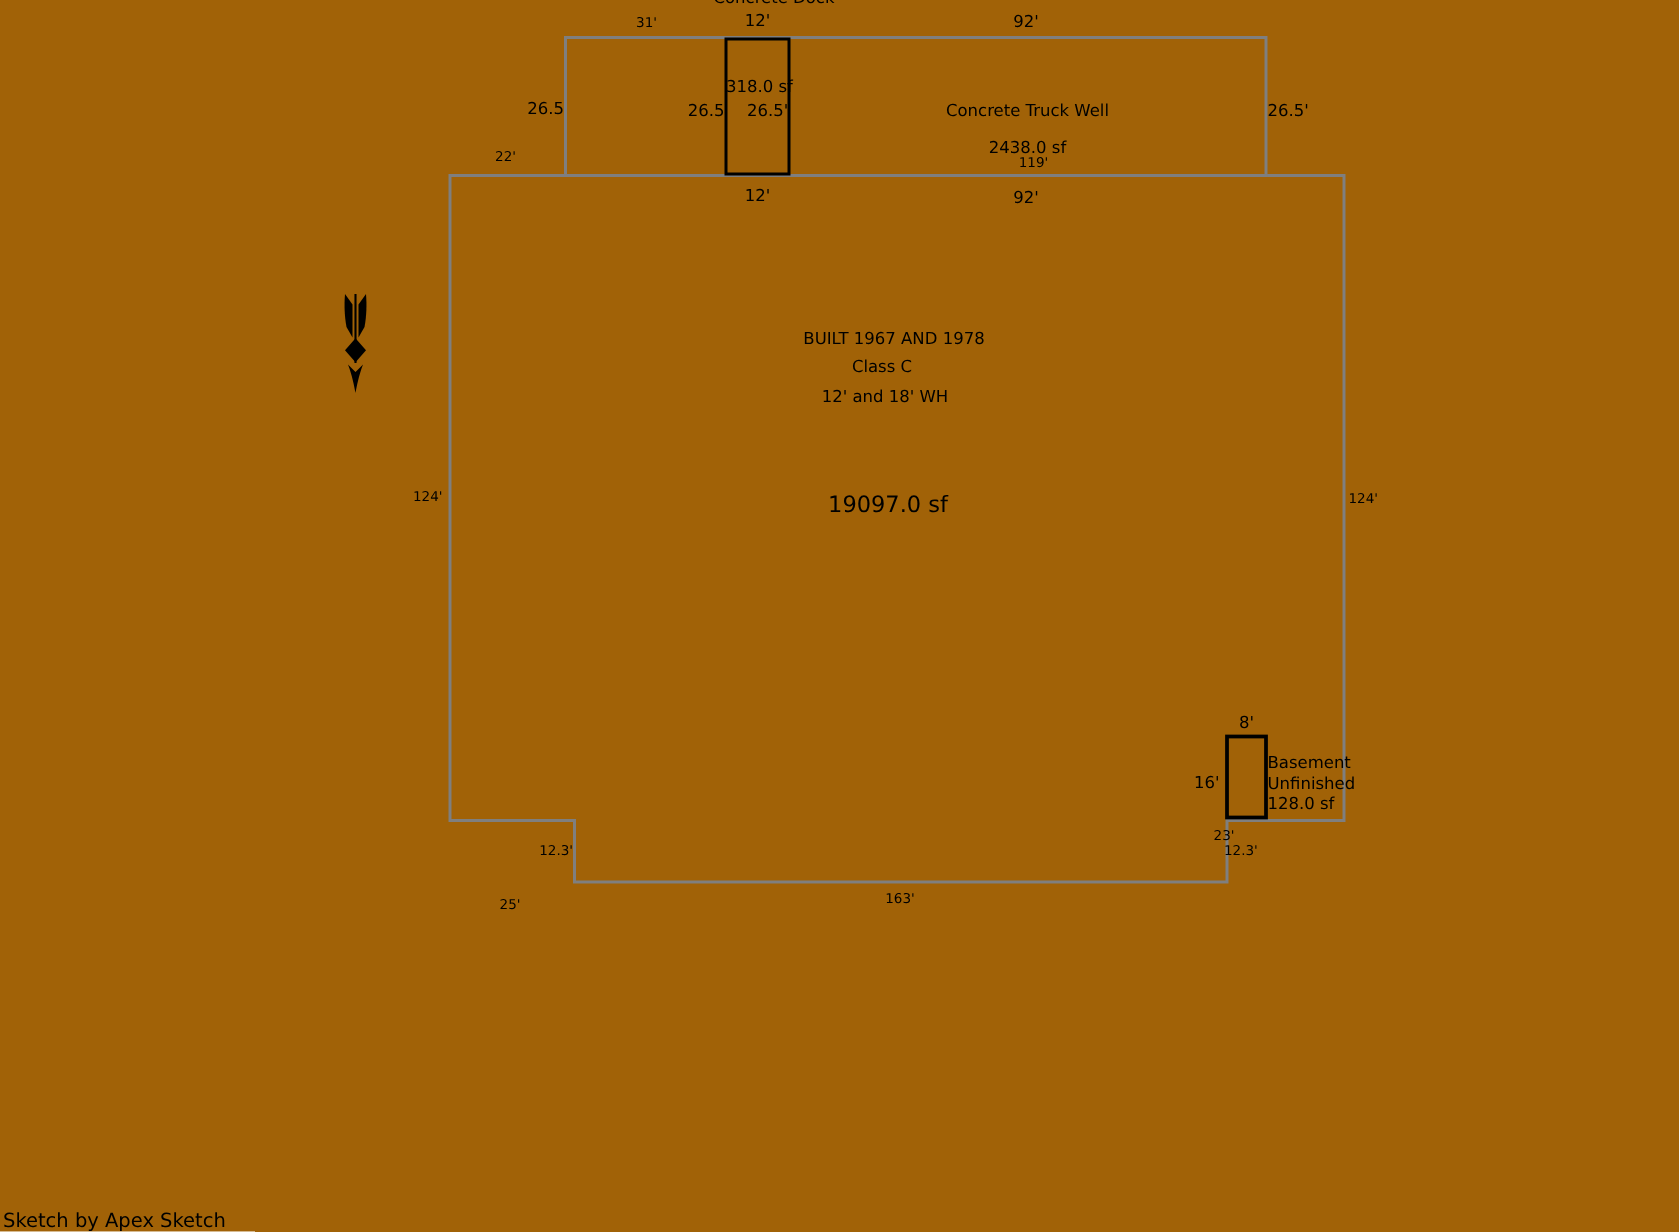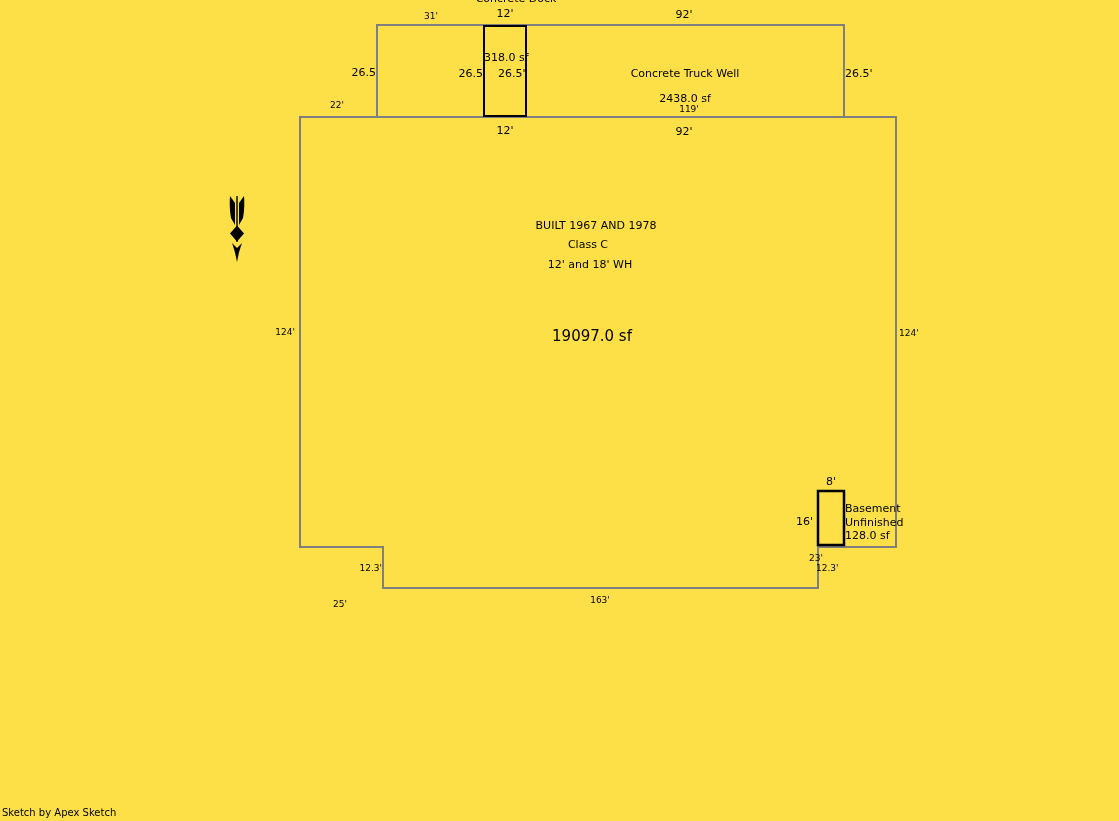--- a/index.html
+++ b/index.html
@@ -1,27 +1,27 @@
 <!DOCTYPE html>
 <html><head>
 <meta charset="utf-8">
 <style>
   html,body{margin:0;padding:0;background:#ffffff;}
   .canvas{
-    position:relative;width:1119px;height:821px;background:#fde047;
+    position:relative;width:1119px;height:821px;background:#a16207;
     overflow:hidden;font-family:"DejaVu Sans","Liberation Sans",sans-serif;color:#000;
   }
   .plan-svg{position:absolute;left:0;top:0;}
   .lbl{position:absolute;font-size:11px;line-height:15px;white-space:nowrap;}
   .sm{position:absolute;font-size:9px;line-height:10px;white-space:nowrap;}
   .lg{position:absolute;font-size:15px;line-height:17px;white-space:nowrap;}
   .ctr{transform:translateX(-50%);}
   .r{text-align:right;}
   .blk{line-height:13.5px;}
-  .footer{position:absolute;left:2px;top:807px;font-size:10px;letter-spacing:0px;
+  .footer{position:absolute;left:2px;top:807px;font-size:13px;letter-spacing:0px;
           font-family:"DejaVu Sans","Liberation Sans",sans-serif;}
 </style>
 </head>
 <body>
 
 <div class="canvas">
 
   <svg class="plan-svg" width="1119" height="821" viewBox="0 0 1119 821">
 
     <polygon points="300,117 896,117 896,547 818,547 818,588 383,588 383,547 300,547" fill="none" stroke-width="2" stroke="#7f7f7f"></polygon>

